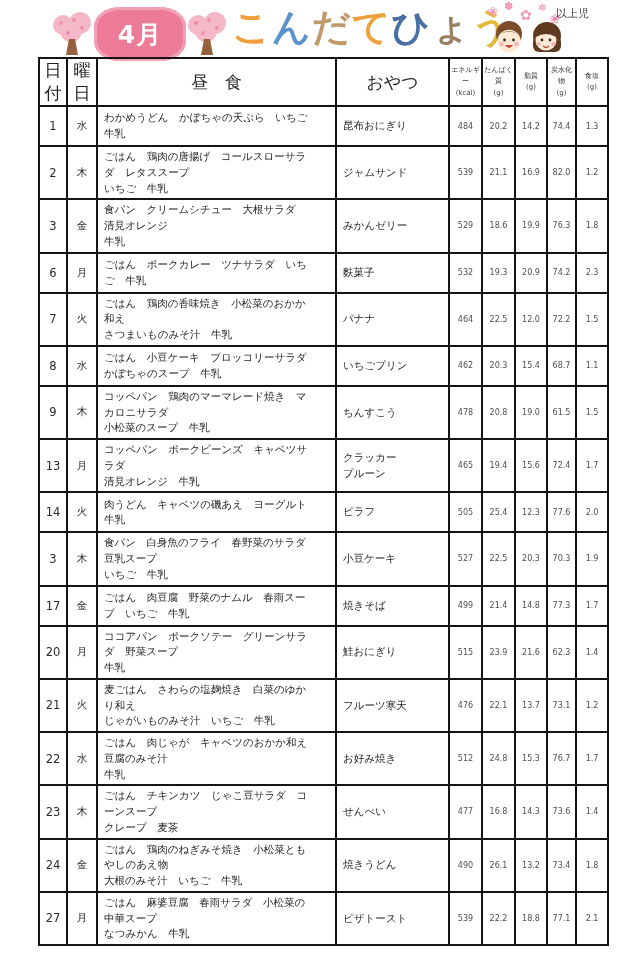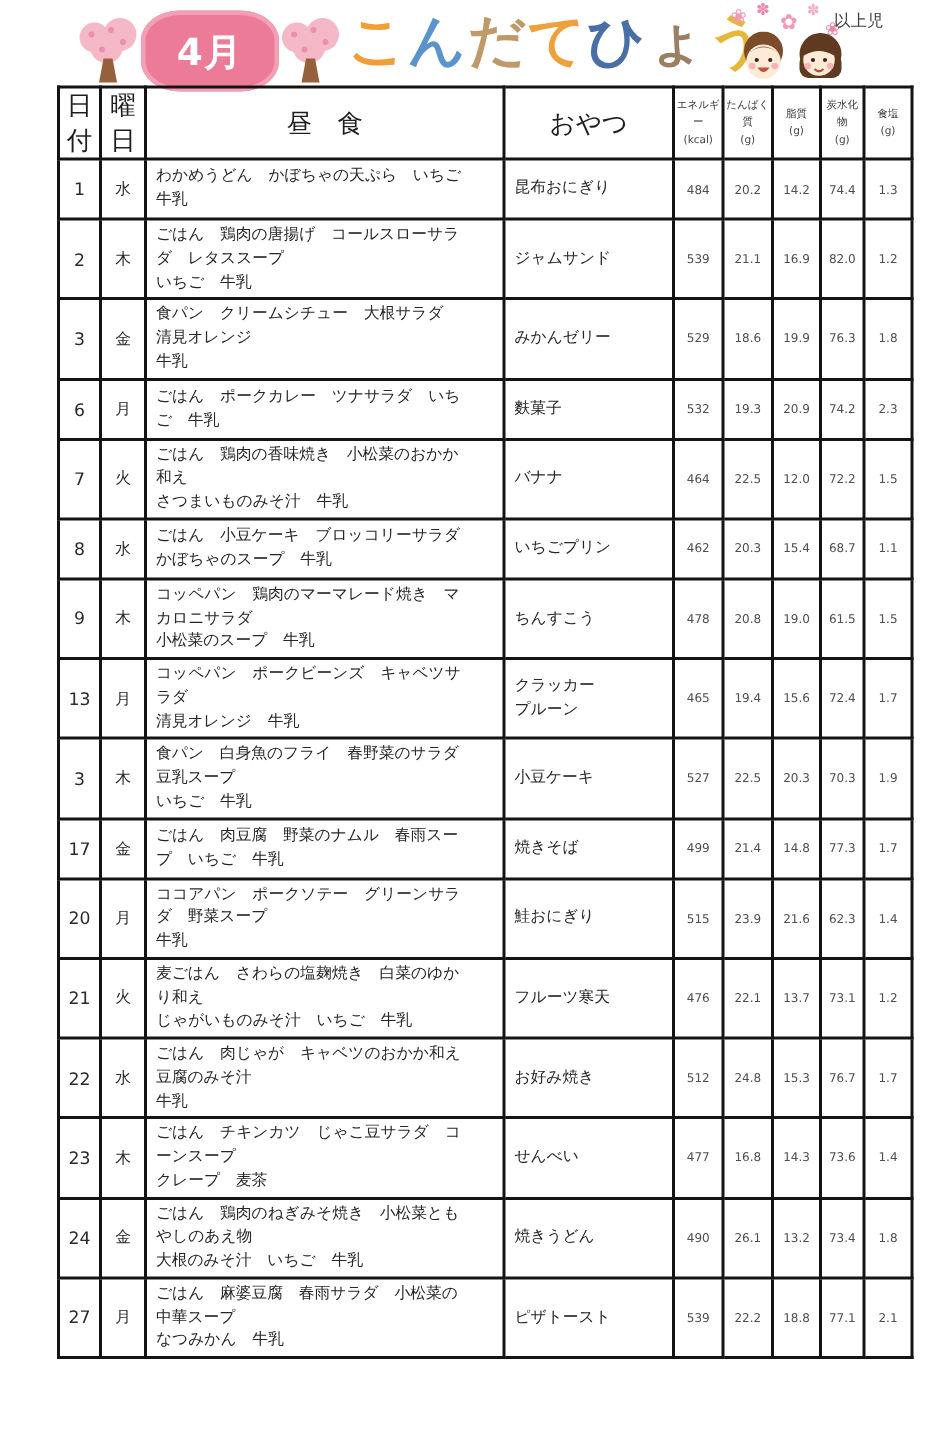--- a/index.html
+++ b/index.html
@@ -251,20 +251,31 @@
 清見オレンジ　牛乳</td>
     <td class="c-snack">クラッカー
 プルーン</td>
     <td class="c-num">465</td>
     <td class="c-num">19.4</td>
     <td class="c-num">15.6</td>
     <td class="c-num">72.4</td>
     <td class="c-num">1.7</td>
   </tr>
 
+  <tr>
+    <td class="c-date">14</td>
+    <td class="c-day">火</td>
+    <td class="c-lunch">肉うどん　キャベツの磯あえ　ヨーグルト　牛乳</td>
+    <td class="c-snack">ピラフ</td>
+    <td class="c-num">505</td>
+    <td class="c-num">25.4</td>
+    <td class="c-num">12.3</td>
+    <td class="c-num">77.6</td>
+    <td class="c-num">2.0</td>
+  </tr>
 
 
   <tr>
     <td class="c-date">3</td>
     <td class="c-day">木</td>
     <td class="c-lunch">食パン　白身魚のフライ　春野菜のサラダ　豆乳スープ
 いちご　牛乳</td>
     <td class="c-snack">小豆ケーキ</td>
     <td class="c-num">527</td>
     <td class="c-num">22.5</td>

